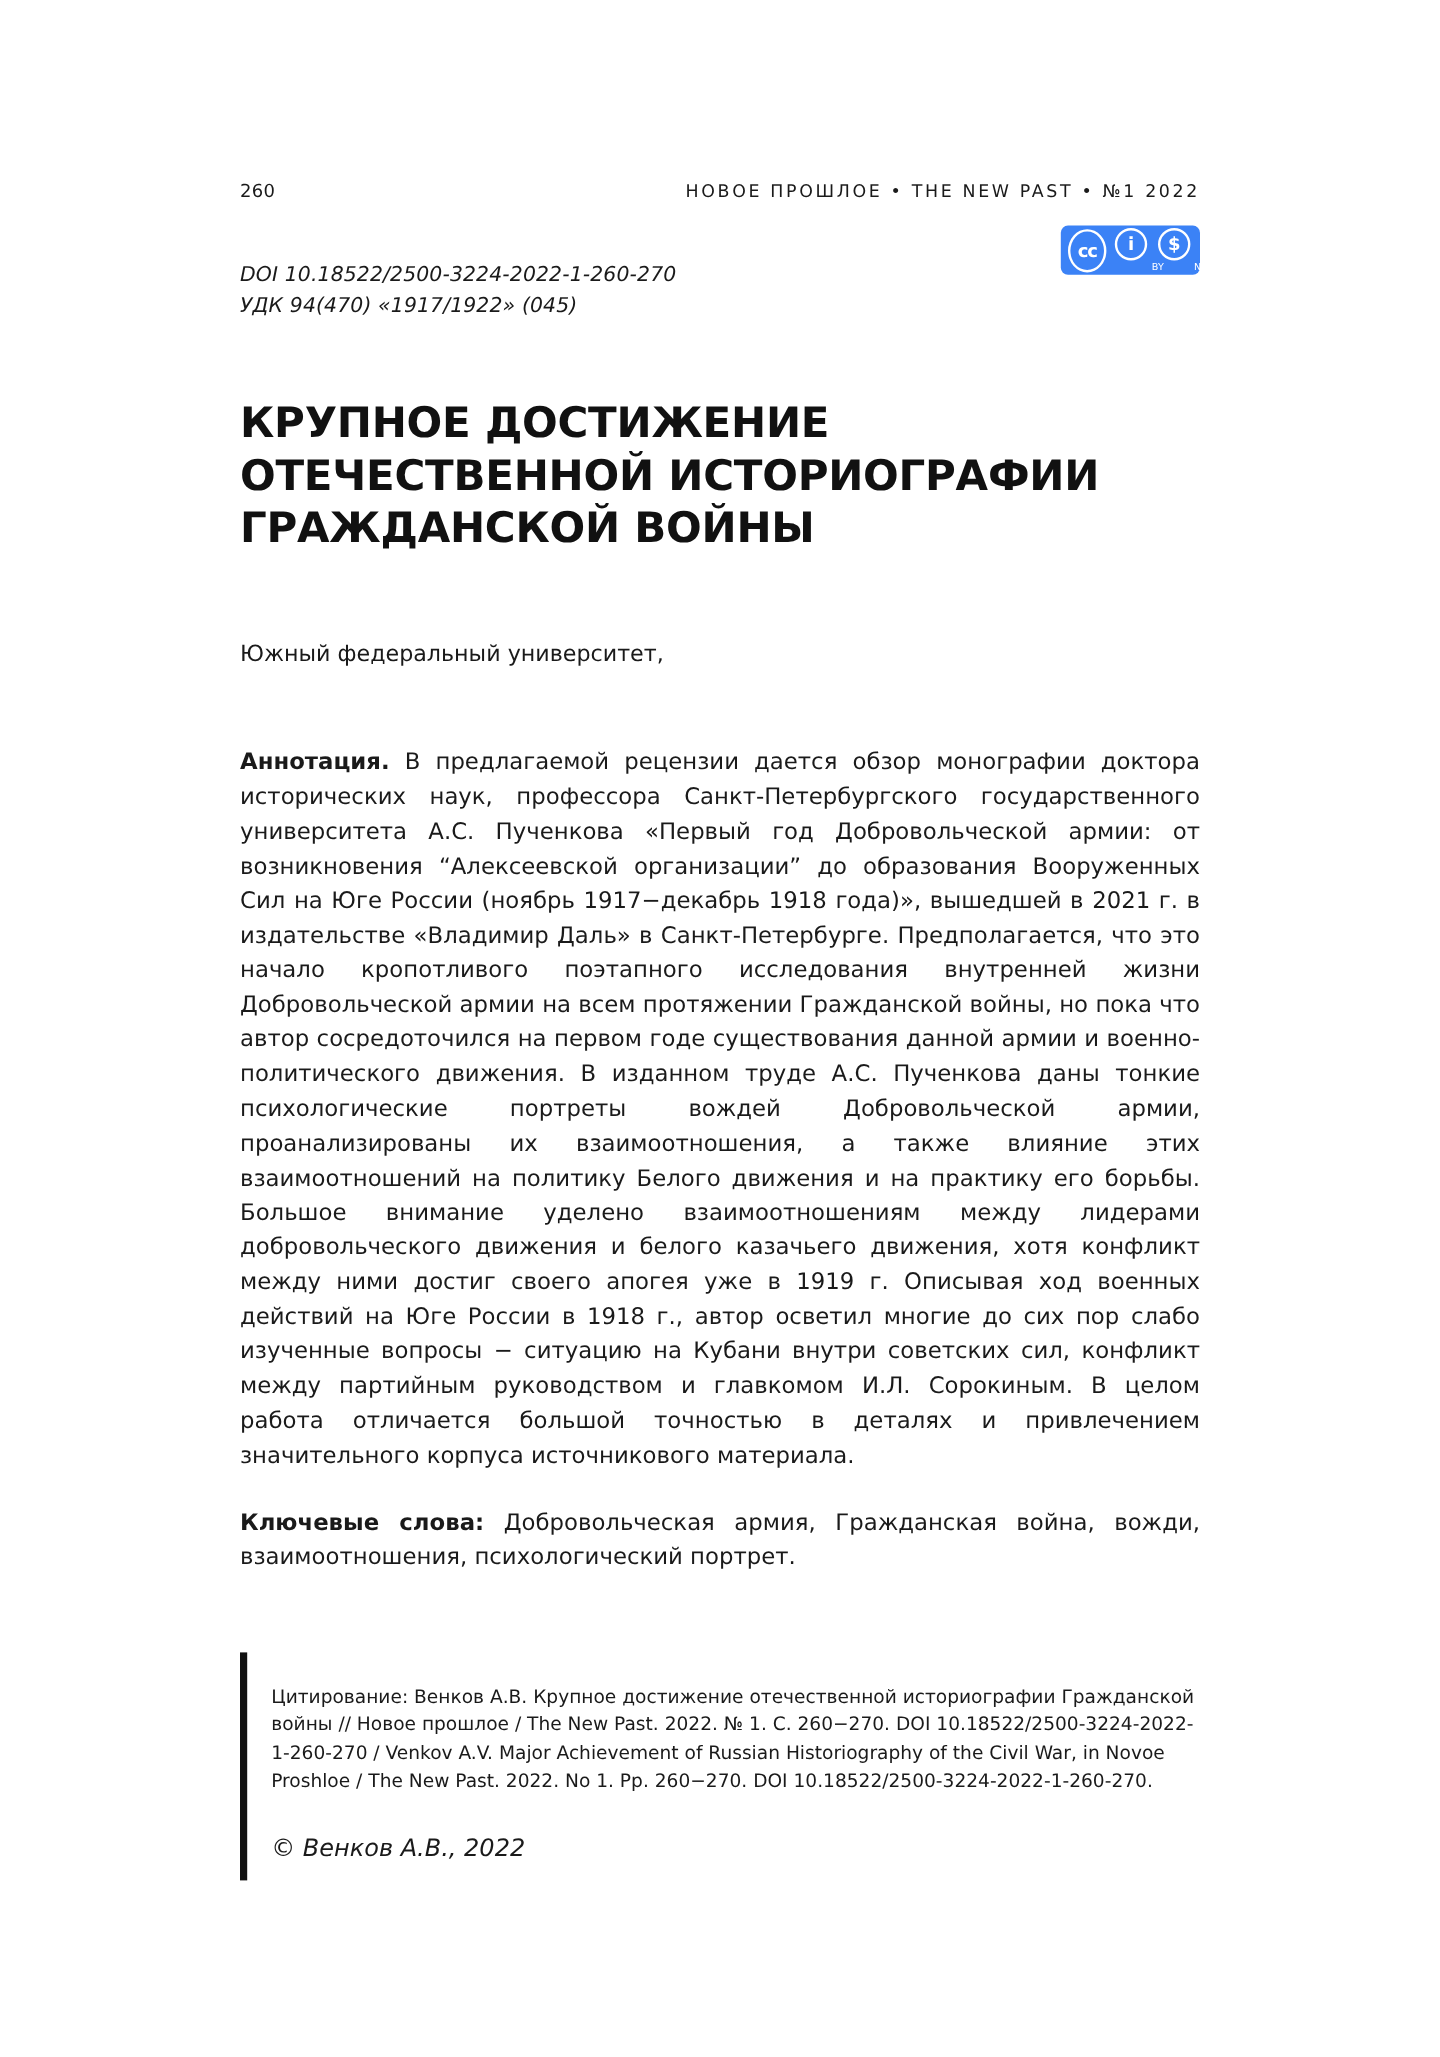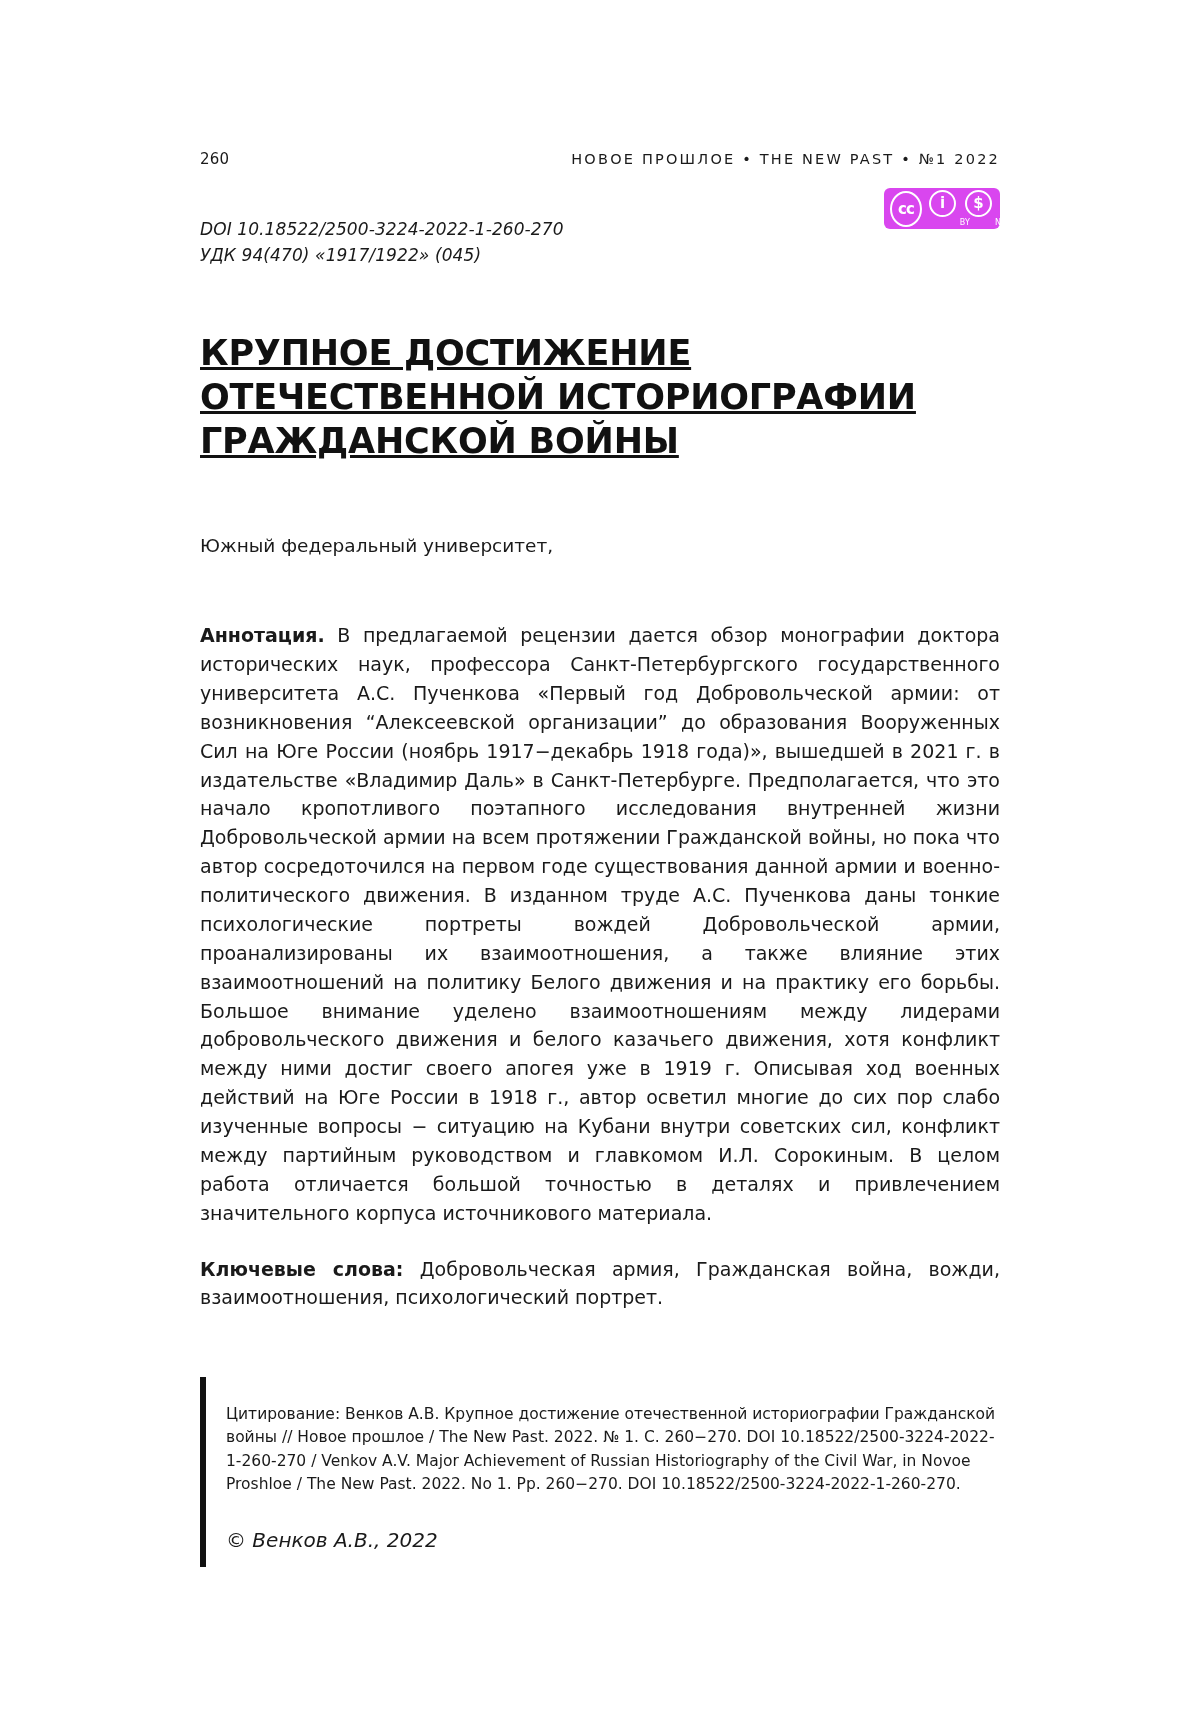--- a/index.html
+++ b/index.html
@@ -57,21 +57,21 @@
     letter-spacing: 0.1px;
   }
 
   
   .cc-badge {
     position: absolute;
     right: 0;
     top: 38px;
     width: 116px;
     height: 41px;
-    background: #d946ef;
+    background: #3b82f6;
     border-radius: 6px;
     display: flex;
     align-items: center;
     padding: 0 6px;
     box-sizing: border-box;
     gap: 5px;
   }
   .cc-badge .cc-main {
     width: 36px; height: 36px;
     border-radius: 50%;
@@ -115,21 +115,20 @@
 
   
   .title {
     margin-top: 62px;
     font-size: 35px;
     font-weight: 700;
     line-height: 1.26;
     letter-spacing: -0.2px;
     text-transform: uppercase;
     color: #111;
-    text-decoration: underline;
   }
 
   
   .author-block {
     margin-top: 68px;
     font-size: 18.5px;
     line-height: 1.58;
   }
   .author-name {
     font-weight: 700;

